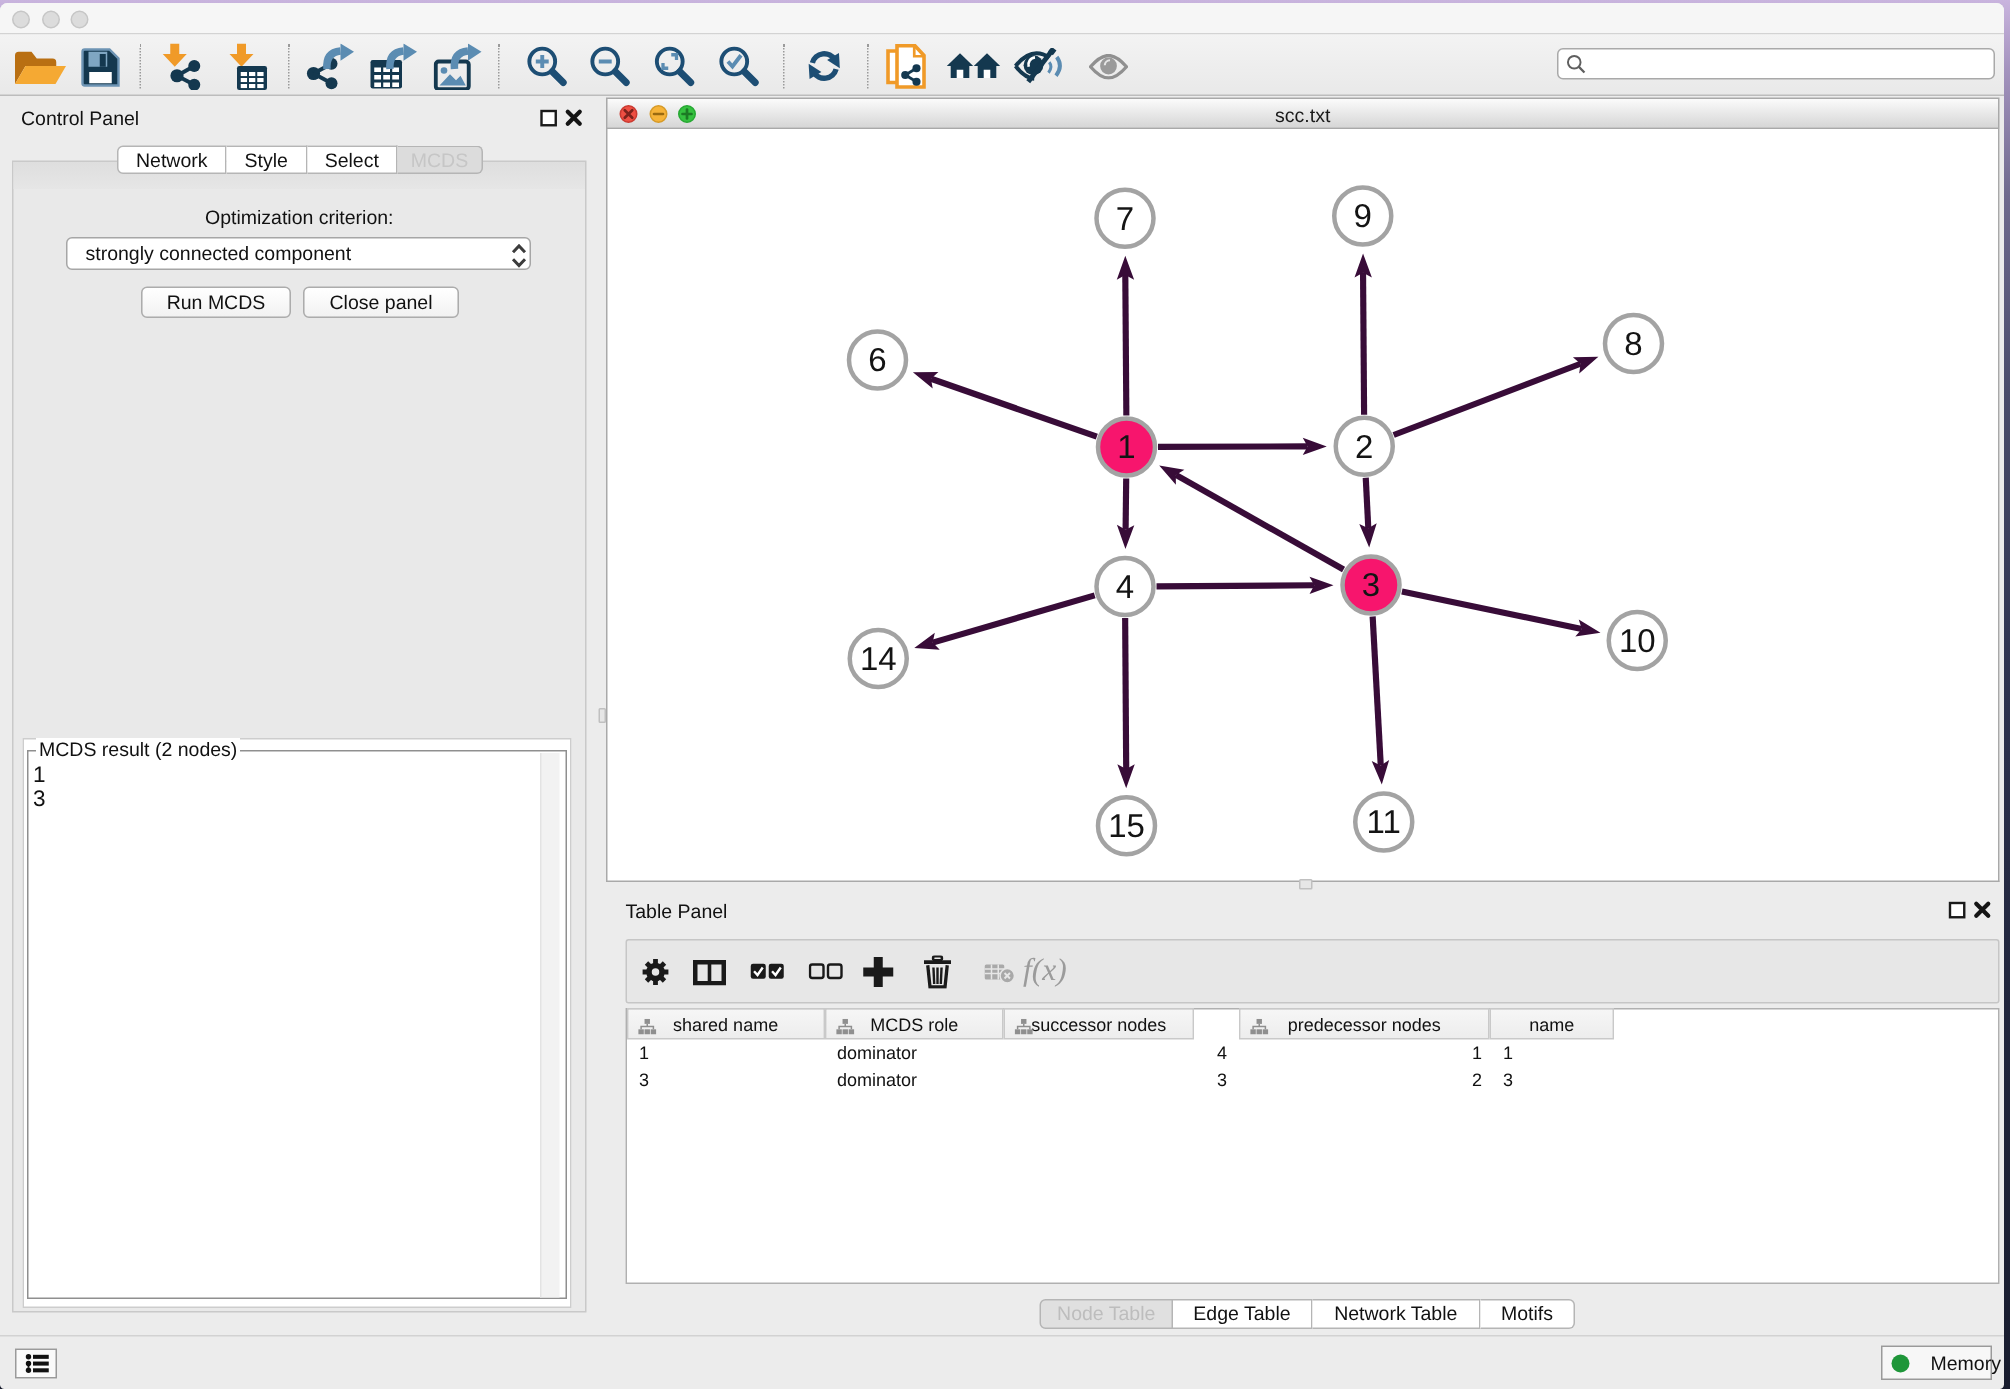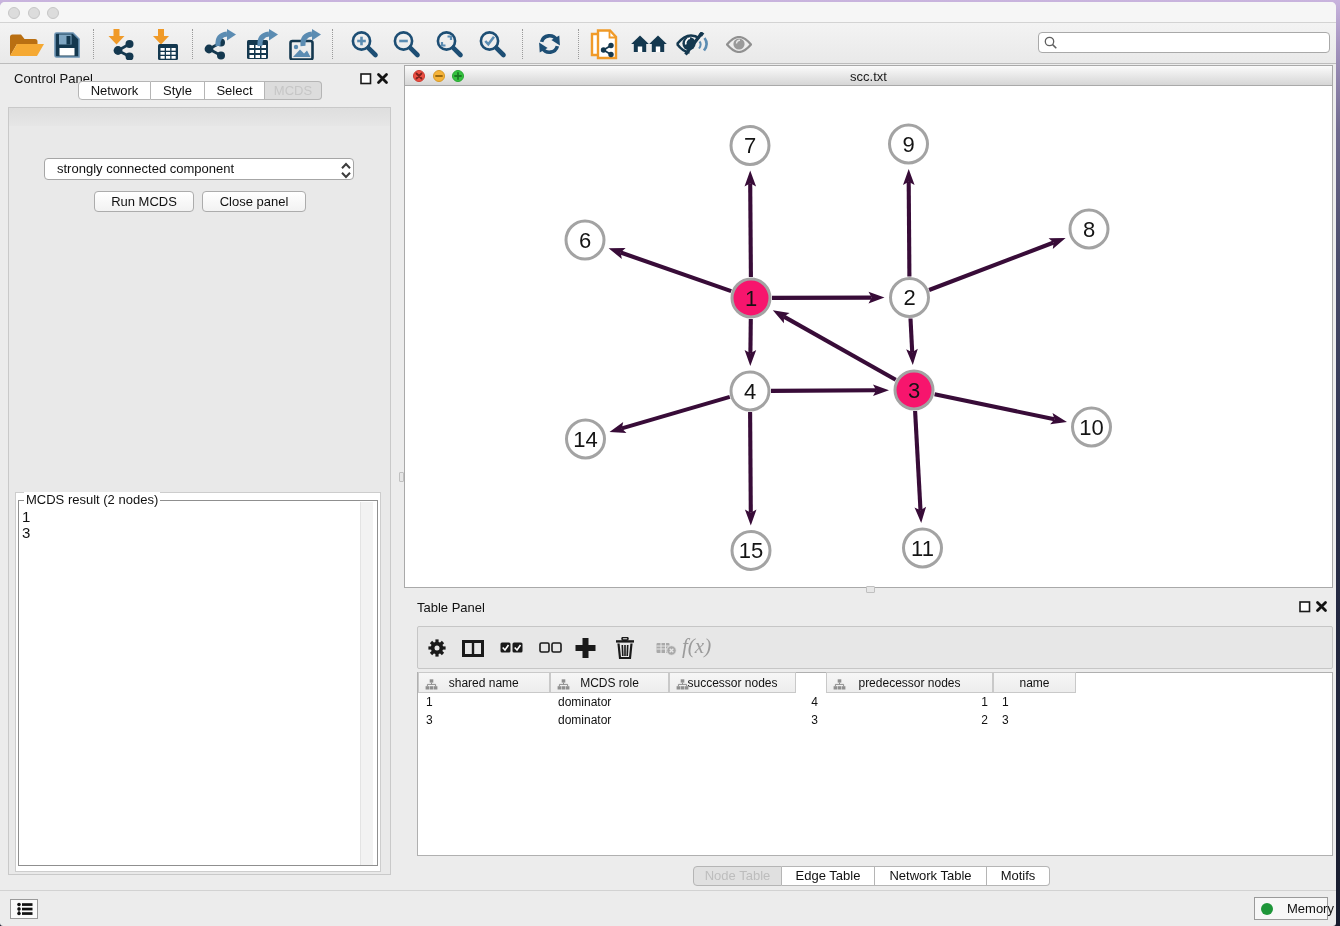--- a/index.html
+++ b/index.html
@@ -15,21 +15,21 @@
 #wintitle{position:absolute;left:0;top:6px;width:1336px;text-align:center;font-size:13px;color:#a3a3a3;}
 #toolbar{position:absolute;left:0;top:23px;width:1336px;height:41px;
  background:linear-gradient(180deg,#f3f3f3,#e9e9e9);border-bottom:1px solid #bcbcbc;}
 .tsep{position:absolute;top:29px;height:30px;width:0;border-left:1px dotted #9a9a9a;}
 #search{position:absolute;left:1038px;top:32px;width:292px;height:21px;background:#fff;
  border:1px solid #a9a9a9;border-radius:4px;}
 
 #cptitle{position:absolute;left:14px;top:71px;font-size:13px;color:#111;}
 #cpbox{position:absolute;left:8px;top:107px;width:383px;height:768px;background:#e9e9e9;border:1px solid #c9c9c9;}
 #cpstrip{position:absolute;left:9px;top:108px;width:381px;height:18px;background:linear-gradient(180deg,#dedede,#e6e6e6);}
-.tabseg{position:absolute;top:81px;height:19px;background:#fff;border:1px solid #b5b5b5;border-left:none;
+.tabseg{position:absolute;top:97px;height:19px;background:#fff;border:1px solid #b5b5b5;border-left:none;
  font-size:13px;color:#111;text-align:center;line-height:17px;}
 .tabfirst{border-left:1px solid #b5b5b5;border-radius:4px 0 0 4px;}
 .tablast{border-radius:0 4px 4px 0;}
 #optlabel{position:absolute;left:8px;top:137px;width:383px;text-align:center;font-size:13px;color:#111;}
 #combo{position:absolute;left:44px;top:158px;width:310px;height:22px;background:#fff;border:1px solid #a6a6a6;
  border-radius:4px;font-size:13px;color:#111;line-height:20px;padding-left:12px;}
 .btn{position:absolute;top:191px;height:21px;background:linear-gradient(180deg,#ffffff,#f2f2f2);border:1px solid #acacac;border-radius:4px;
  font-size:13px;color:#111;text-align:center;line-height:19px;}
 #resultwrap{position:absolute;left:15px;top:492px;width:366px;height:380px;background:#fff;border:1px solid #cdcdcd;}
 #groupbox{position:absolute;left:18px;top:500px;width:360px;height:366px;border:1px solid #8f8f8f;}
@@ -213,20 +213,21 @@
  <svg class="abs" style="left:358px;top:71px;" width="34" height="16" viewBox="0 0 34 16">
 <rect x="3" y="3" width="9.5" height="9.5" fill="#fff" stroke="#1a1a1a" stroke-width="1.6"></rect>
 <path d="M20.5 3.5 L28.5 11.5 M28.5 3.5 L20.5 11.5" stroke="#141414" stroke-width="2.8" fill="none" stroke-linecap="round"></path>
 </svg>
  <div id="cpbox"></div>
  <div id="cpstrip"></div>
  <div class="tabseg tabfirst" style="left:78px;width:73px;">Network</div>
  <div class="tabseg" style="left:151px;width:54px;">Style</div>
  <div class="tabseg" style="left:205px;width:60px;">Select</div>
  <div class="tabseg tablast" style="left:265px;width:57px;background:#dcdcdc;color:#c6c6c6;">MCDS</div>
+ <div id="optlabel">Optimization criterion:</div>
  <div id="combo">strongly connected component<svg class="abs" style="left:294px;top:2.5px;" width="14" height="17" viewBox="0 0 14 17">
         <path d="M3 6.2 L7 2 L11 6.2" fill="none" stroke="#3c3c3c" stroke-width="2"></path>
         <path d="M3 10.8 L7 15 L11 10.8" fill="none" stroke="#3c3c3c" stroke-width="2"></path>
       </svg></div>
  <div class="btn" style="left:94px;width:100px;">Run MCDS</div>
  <div class="btn" style="left:202px;width:104px;">Close panel</div>
  <div id="resultwrap"></div>
  <div id="groupbox"></div>
  <div id="fsscroll"></div>
  <div id="fslegend">MCDS result (2 nodes)</div>

